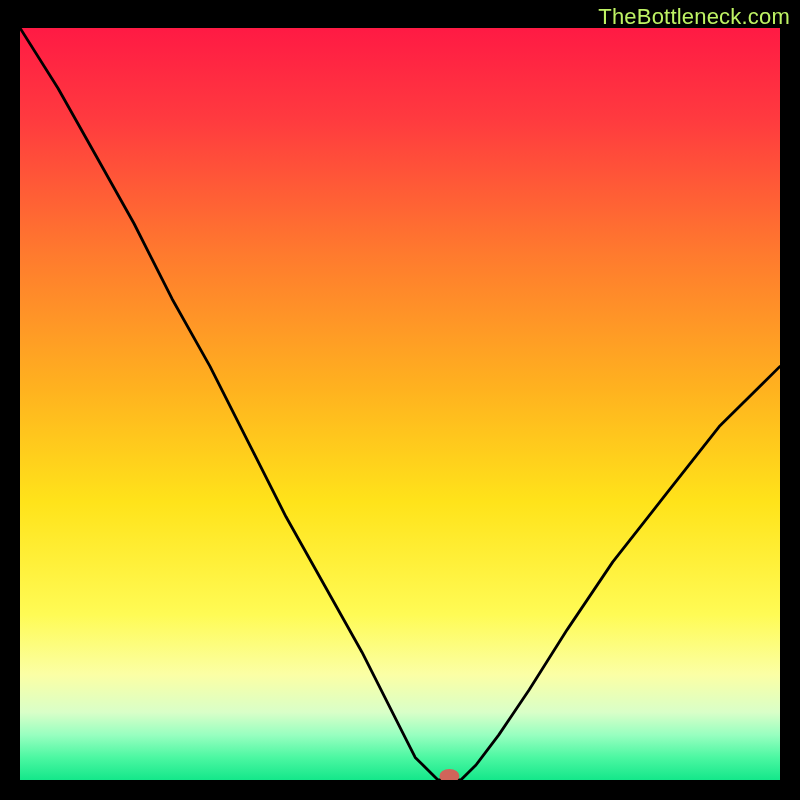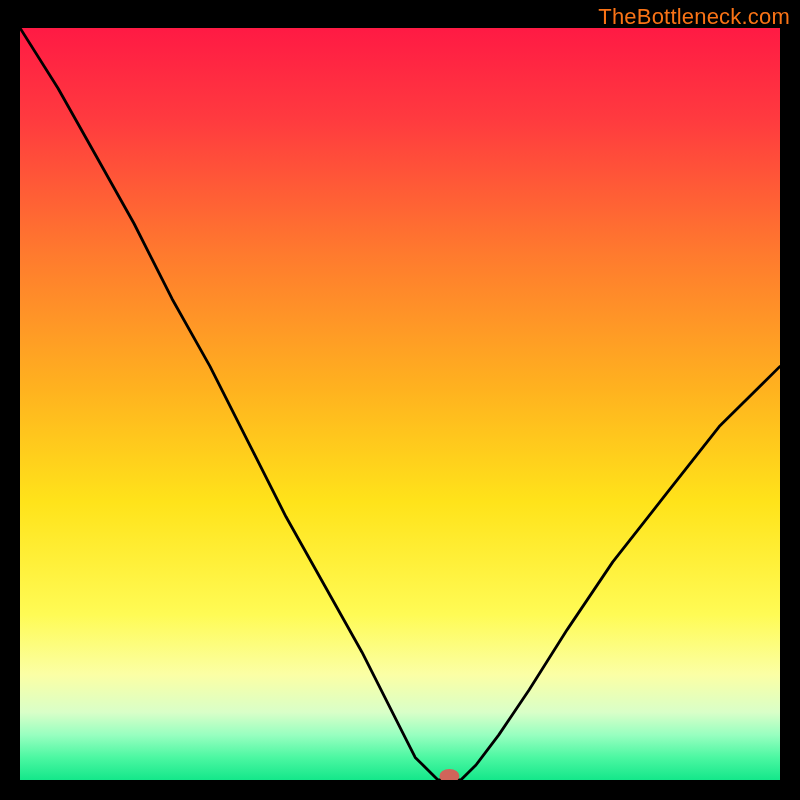--- a/index.html
+++ b/index.html
@@ -14,21 +14,21 @@
   .frame {
     position: relative;
     width: 800px;
     height: 800px;
     background: #000;
   }
   .watermark {
     position: absolute;
     top: 4px;
     right: 10px;
-    color: #f97316;
+    color: #bef264;
     font-size: 22px;
     font-weight: 500;
     letter-spacing: 0.2px;
     z-index: 5;
   }
   .plot {
     position: absolute;
     left: 20px;
     top: 28px;
     width: 760px;

